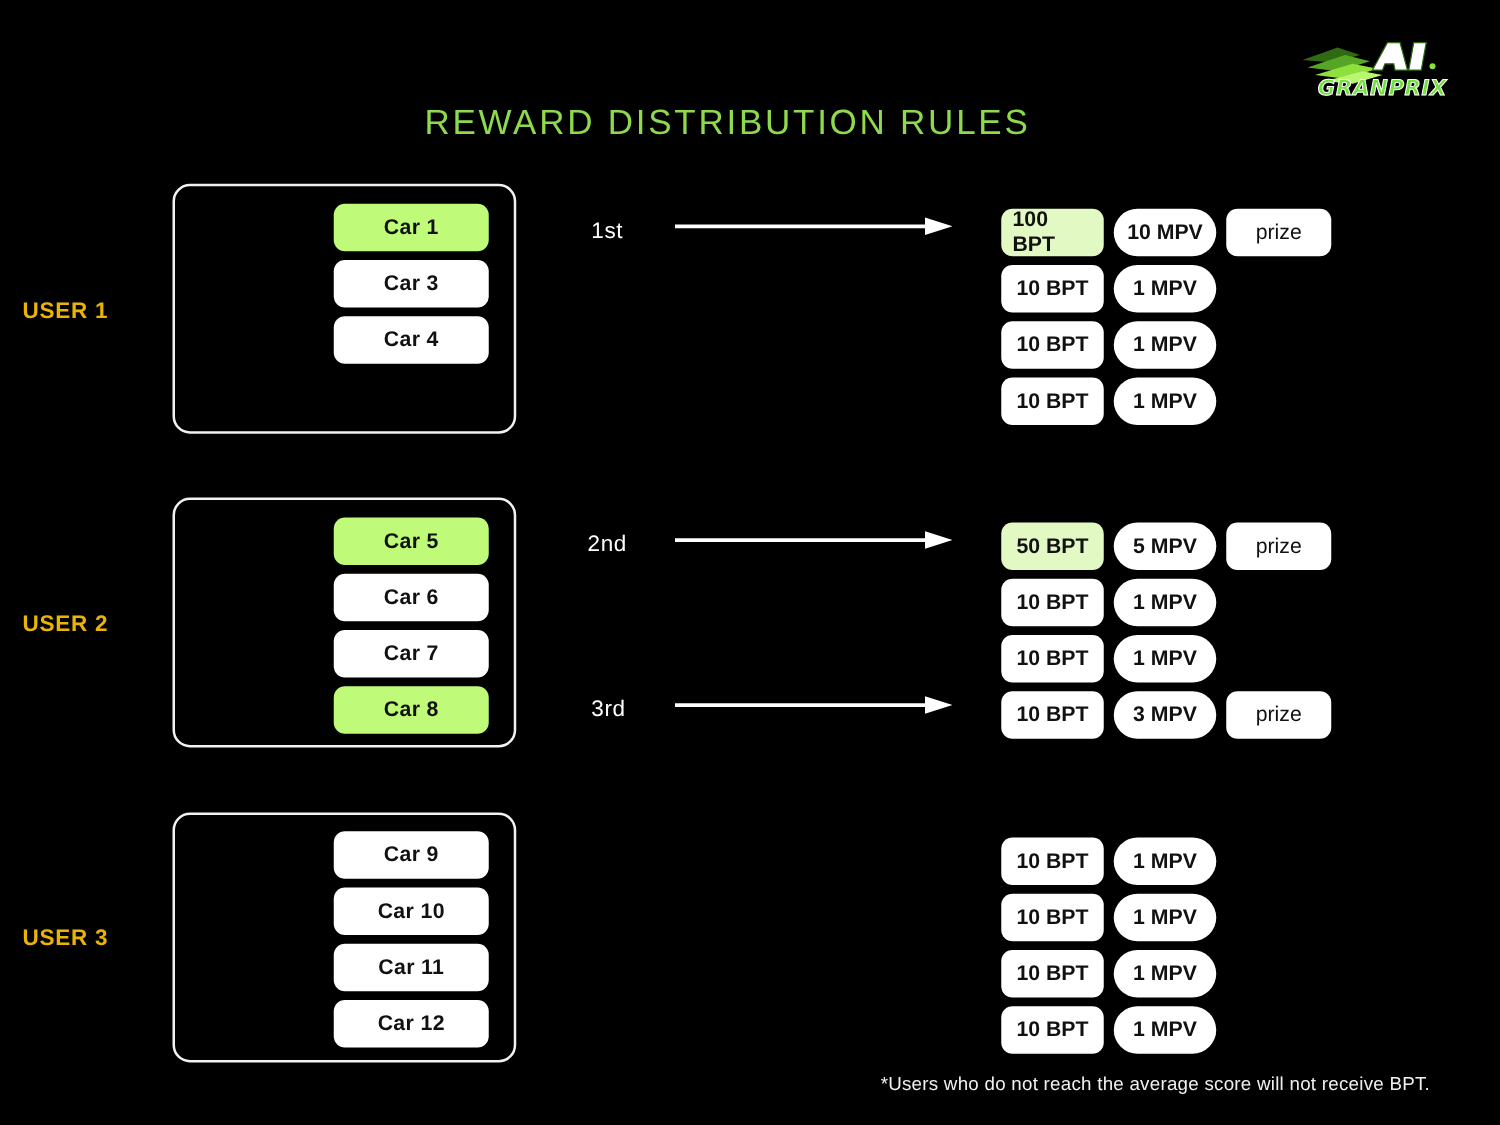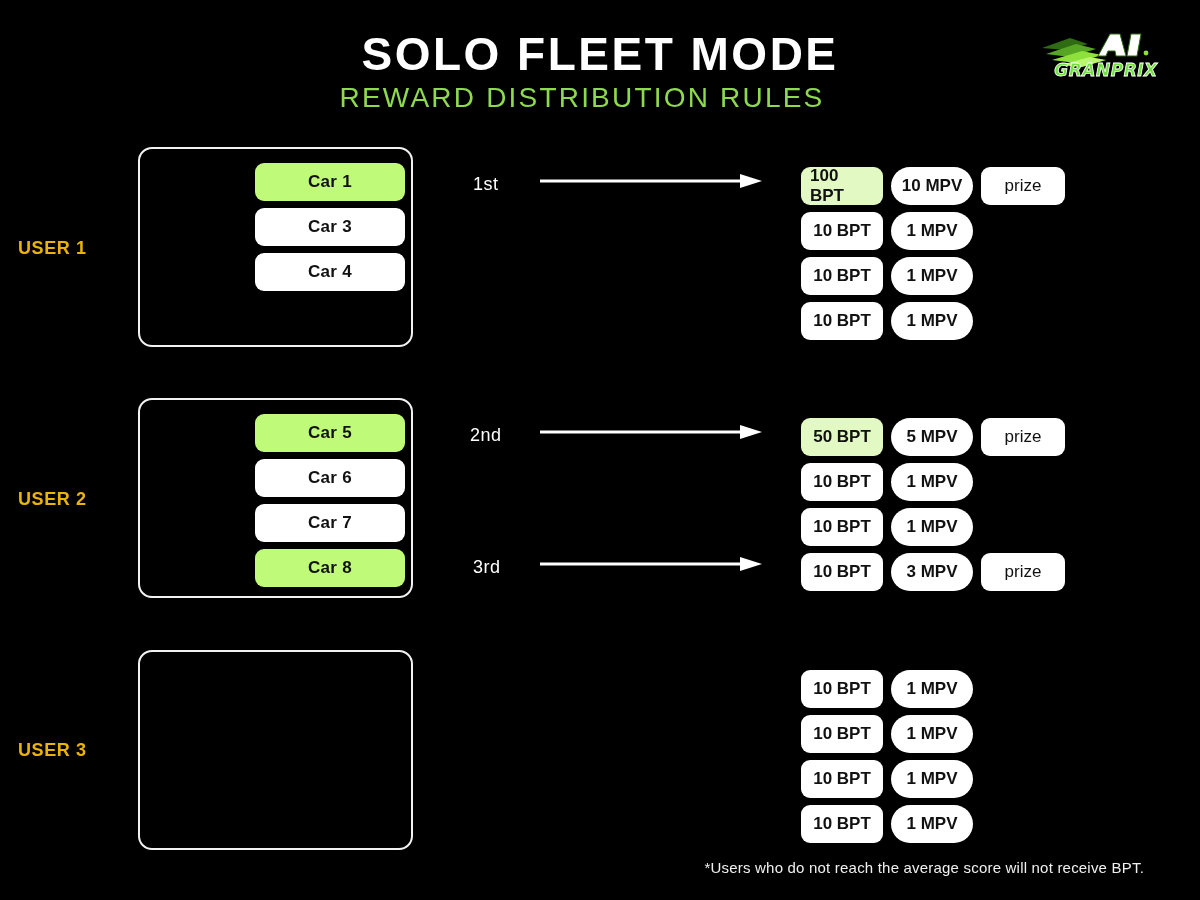--- a/index.html
+++ b/index.html
@@ -39,26 +39,26 @@
   }
   .user-label {
     position: absolute;
     left: 18px;
     color: #eab308;
     font-size: 18px; font-weight: 700; letter-spacing: 0.6px;
     white-space: nowrap;
   }
   .car-col { position: absolute; display: flex; flex-direction: column; gap: 7px; }
   .car-box {
-    width: 150px; height: 38px;
+    width: 124px; height: 38px;
     border-radius: 9px;
     background: #ffffff;
     color: #111111;
     display: flex; align-items: center; justify-content: center;
-    font-size: 17px; font-weight: 700; letter-spacing: 0.3px;
+    font-size: 17px; font-weight: 700; letter-spacing: 0.3px; margin-left: 12px;
   }
   .car-box.hl { background: #bffb78; }
 
   
   .rank-label {
     position: absolute;
     color: #ffffff;
     font-size: 18px; font-weight: 400;
     letter-spacing: 0.5px;
   }
@@ -90,21 +90,20 @@
     font-size: 15px; font-weight: 400;
     letter-spacing: 0.2px;
     white-space: nowrap;
   }
 </style>
 </head>
 <body>
 
 <div class="stage">
 
-  <div class="title">SOLO FLEET MODE</div>
   <div class="subtitle">REWARD DISTRIBUTION RULES</div>
 
   <div class="logo">
     <svg width="140" height="56" viewBox="0 0 140 56">
       <g>
         <path d="M6 22 L34 12 L52 18 L30 24 Z" fill="#2e6b12"></path>
         <path d="M10 28 L40 18 L60 23 L34 31 Z" fill="#57a524"></path>
         <path d="M16 34 L46 25 L66 29 L40 37 Z" fill="#8ee03c"></path>
         <path d="M24 39 L54 31 L70 34 L46 41 Z" fill="#b9f76e"></path>
       </g>
@@ -129,20 +128,26 @@
   <div class="user-label" style="top:489px;">USER 2</div>
   <div class="car-col" style="left:255px; top:414px;">
     <div class="car-box hl">Car 5</div>
     <div class="car-box">Car 6</div>
     <div class="car-box">Car 7</div>
     <div class="car-box hl">Car 8</div>
   </div>
 
   <div class="user-panel" style="left:138px; top:650px; width:275px; height:200px;"></div>
   <div class="user-label" style="top:740px;">USER 3</div>
+  <div class="car-col" style="left:255px; top:665px;">
+    <div class="car-box">Car 9</div>
+    <div class="car-box">Car 10</div>
+    <div class="car-box">Car 11</div>
+    <div class="car-box">Car 12</div>
+  </div>
 
   <div class="rank-label" style="left:473px; top:174px;">1st</div>
   <div class="arrow" style="left:540px; top:173px; width:222px;">
     <svg width="222" height="16" viewBox="0 0 222 16">
       <line x1="0" y1="8" x2="204" y2="8" stroke="#ffffff" stroke-width="3"></line>
       <path d="M200 1 L222 8 L200 15 Z" fill="#ffffff"></path>
     </svg>
   </div>
 
   <div class="rank-label" style="left:470px; top:425px;">2nd</div>

